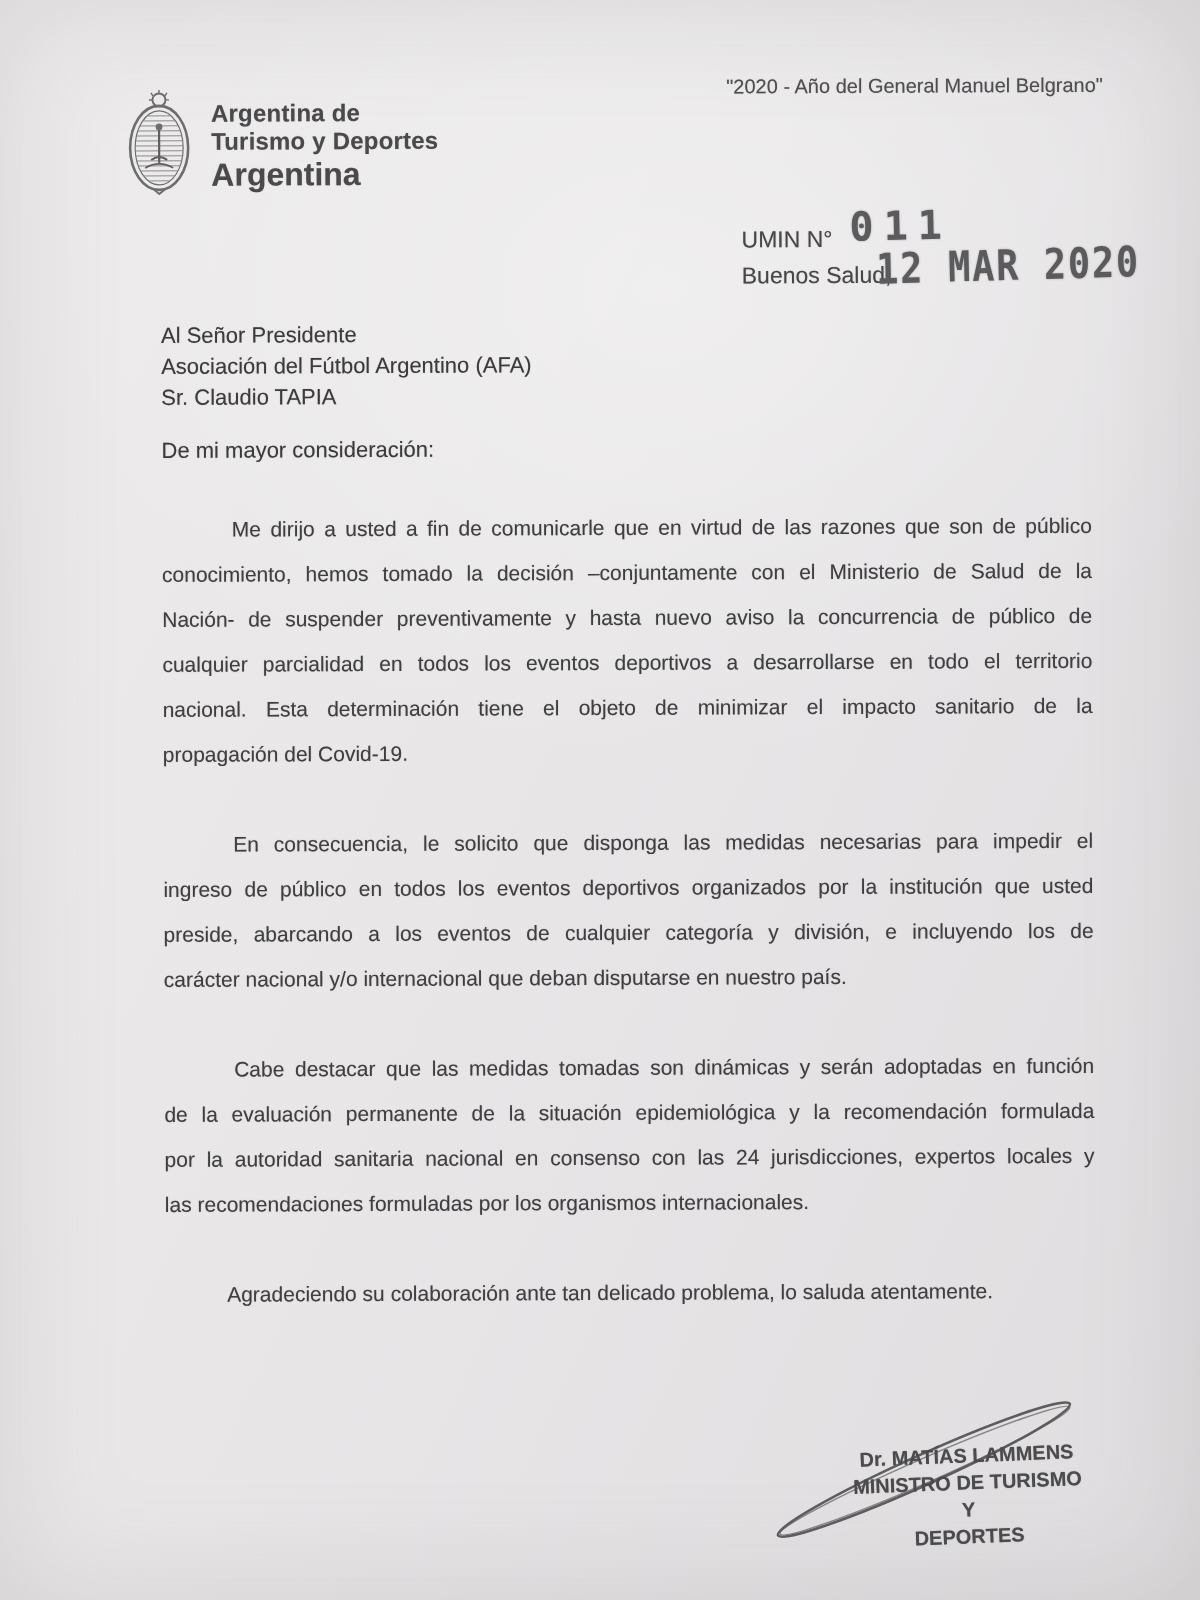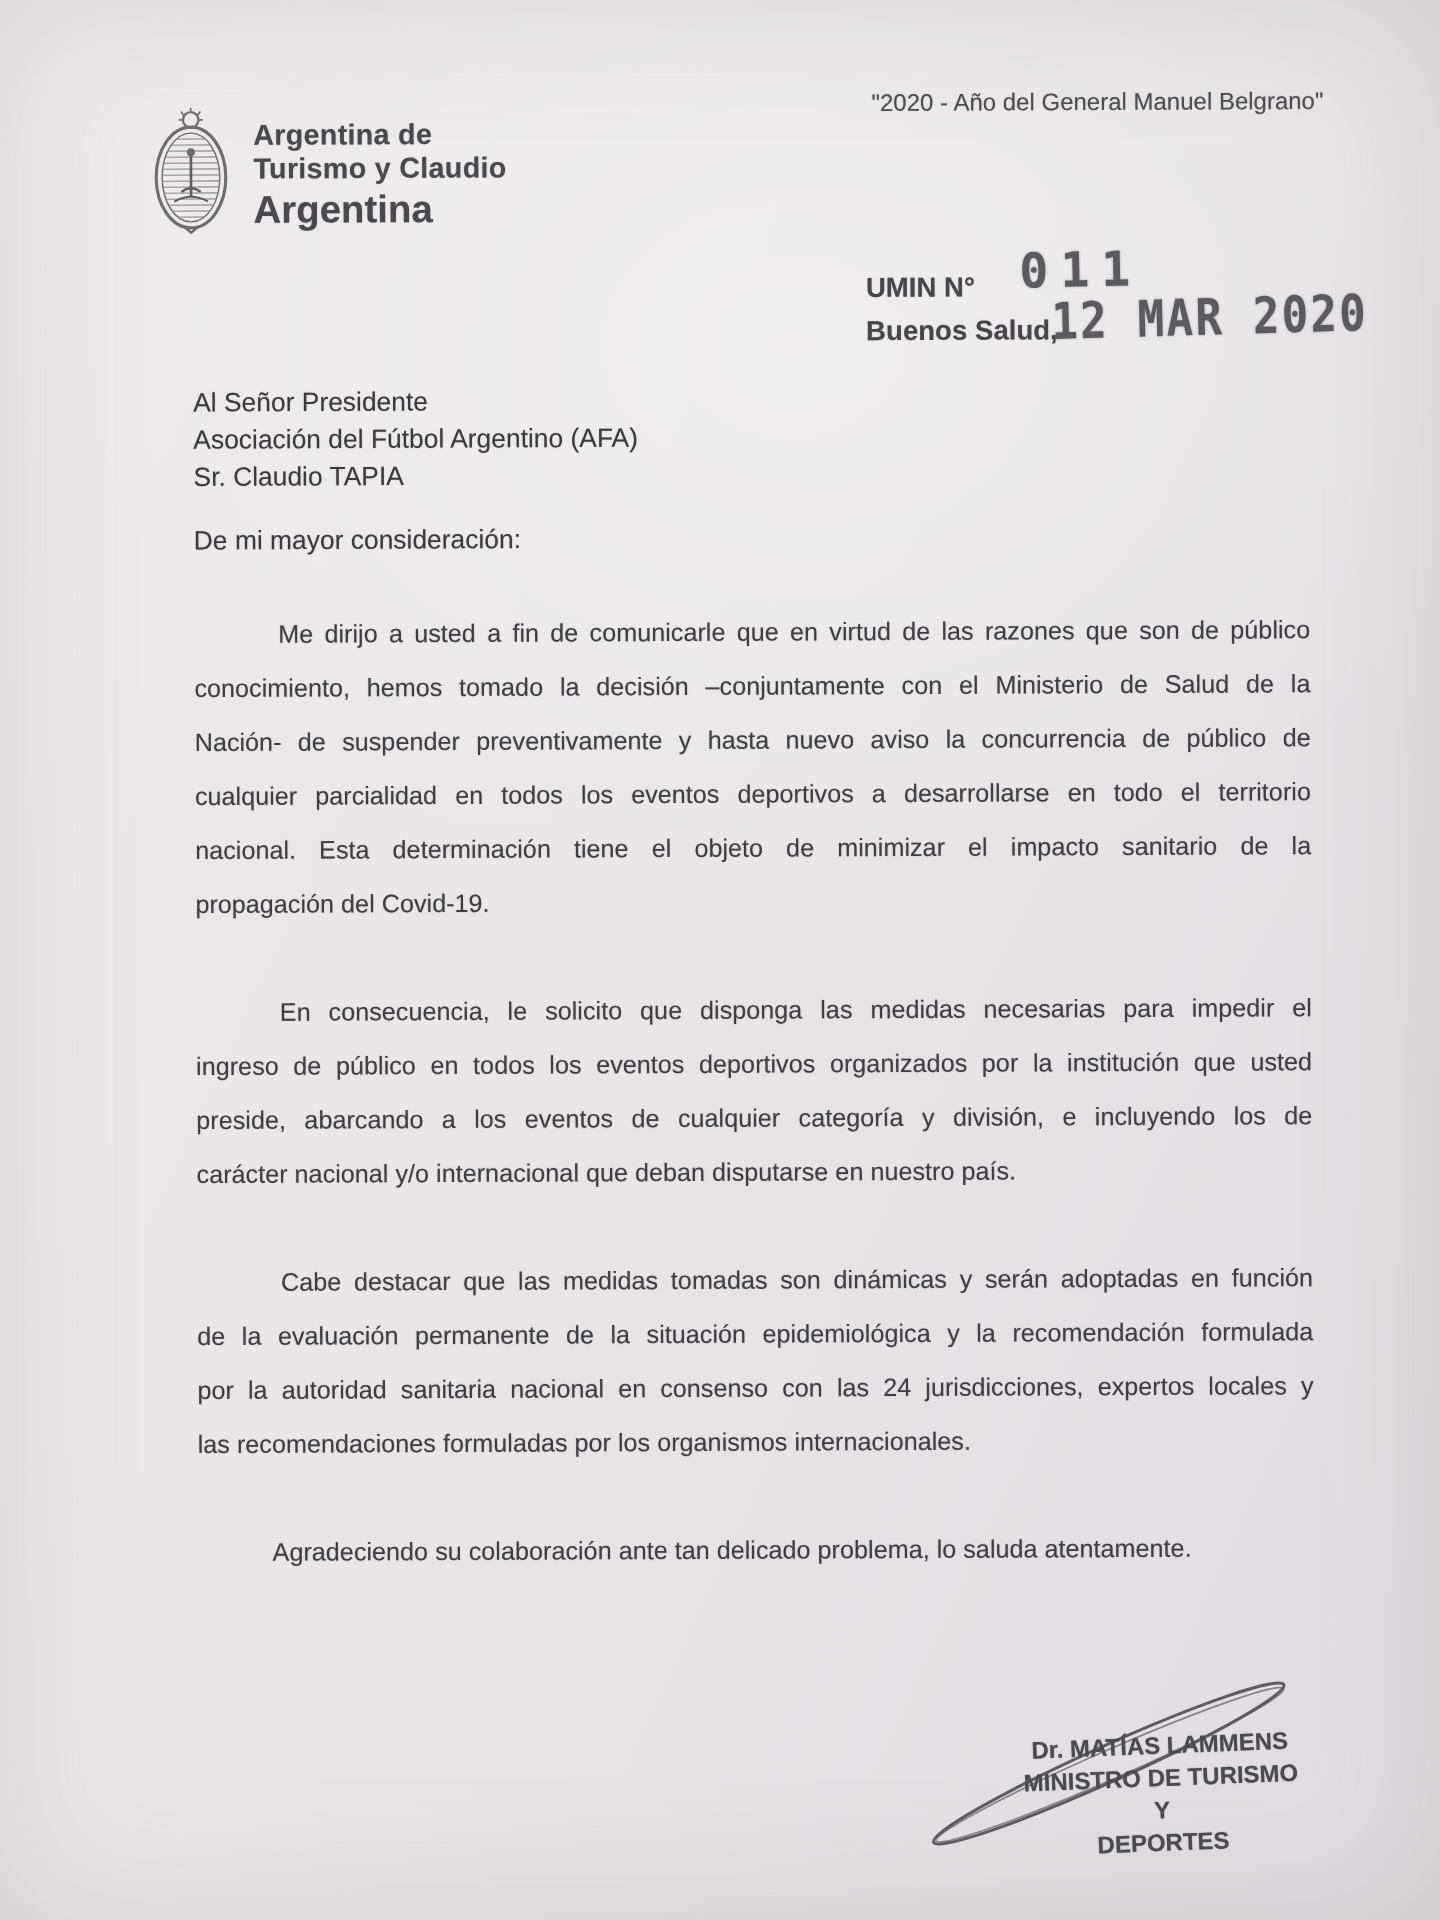--- a/index.html
+++ b/index.html
@@ -24,21 +24,21 @@
   
   .brand { position:absolute; left:126px; top:86px; display:flex; gap:16px; }
   .brand-logo { width:72px; height:108px; }
   .brand-text { padding-top:12px; color:#4a4a4c; }
   .brand-l1, .brand-l2 { font-size:24px; line-height:28px; font-weight:700; letter-spacing:0.2px; }
   .brand-country { font-size:32px; line-height:36px; font-weight:700; margin-top:1px; }
 
   .quote { position:absolute; top:76px; right:94px; font-size:20px; color:#4e4e50; }
 
   
-  .refblock { position:absolute; left:724px; top:222px; font-size:23px; color:#474749;font-weight:bold; }
+  .refblock { position:absolute; left:744px; top:222px; font-size:23px; color:#474749; }
   .ref-label { line-height:36px; }
   .ref-place { line-height:36px; }
   .stamp { font-family:"DejaVu Sans Mono", monospace; font-weight:700; color:#5b5b5e;
            text-shadow:0 0 2px rgba(90,90,95,0.5); position:absolute; white-space:nowrap; }
   .stamp-number { left:852px; top:204px; font-size:40px; letter-spacing:10px; transform:rotate(-1deg); }
   .stamp-date { left:878px; top:246px; font-size:40px; letter-spacing:2px;
                 transform:scale(0.92,1.05) rotate(-1.2deg); transform-origin:left top; }
 
   
   .recipient { position:absolute; left:163px; top:318px; font-size:22px; line-height:31px; color:#3b3b3d; }
@@ -110,21 +110,21 @@
               <path d="M28 72 Q36 66 44 72" stroke-width="2"></path>
               <path d="M22 80 Q36 72 50 80" stroke-width="1.6"></path>
             </g>
 
             <path d="M30 101 L36 106 L42 101" stroke-width="2"></path>
           </g>
         </svg>
       </div>
       <div class="brand-text">
         <div class="brand-l1 soft">Argentina de</div>
-        <div class="brand-l2 soft">Turismo y Claudio</div>
+        <div class="brand-l2 soft">Turismo y Deportes</div>
         <div class="brand-country soft">Argentina</div>
       </div>
     </div>
 
     <div class="refblock">
       <div class="ref-label soft">UMIN N°</div>
       <div class="ref-place soft">Buenos Salud,</div>
     </div>
     <div class="stamp stamp-number">011</div>
     <div class="stamp stamp-date">12 MAR 2020</div>

